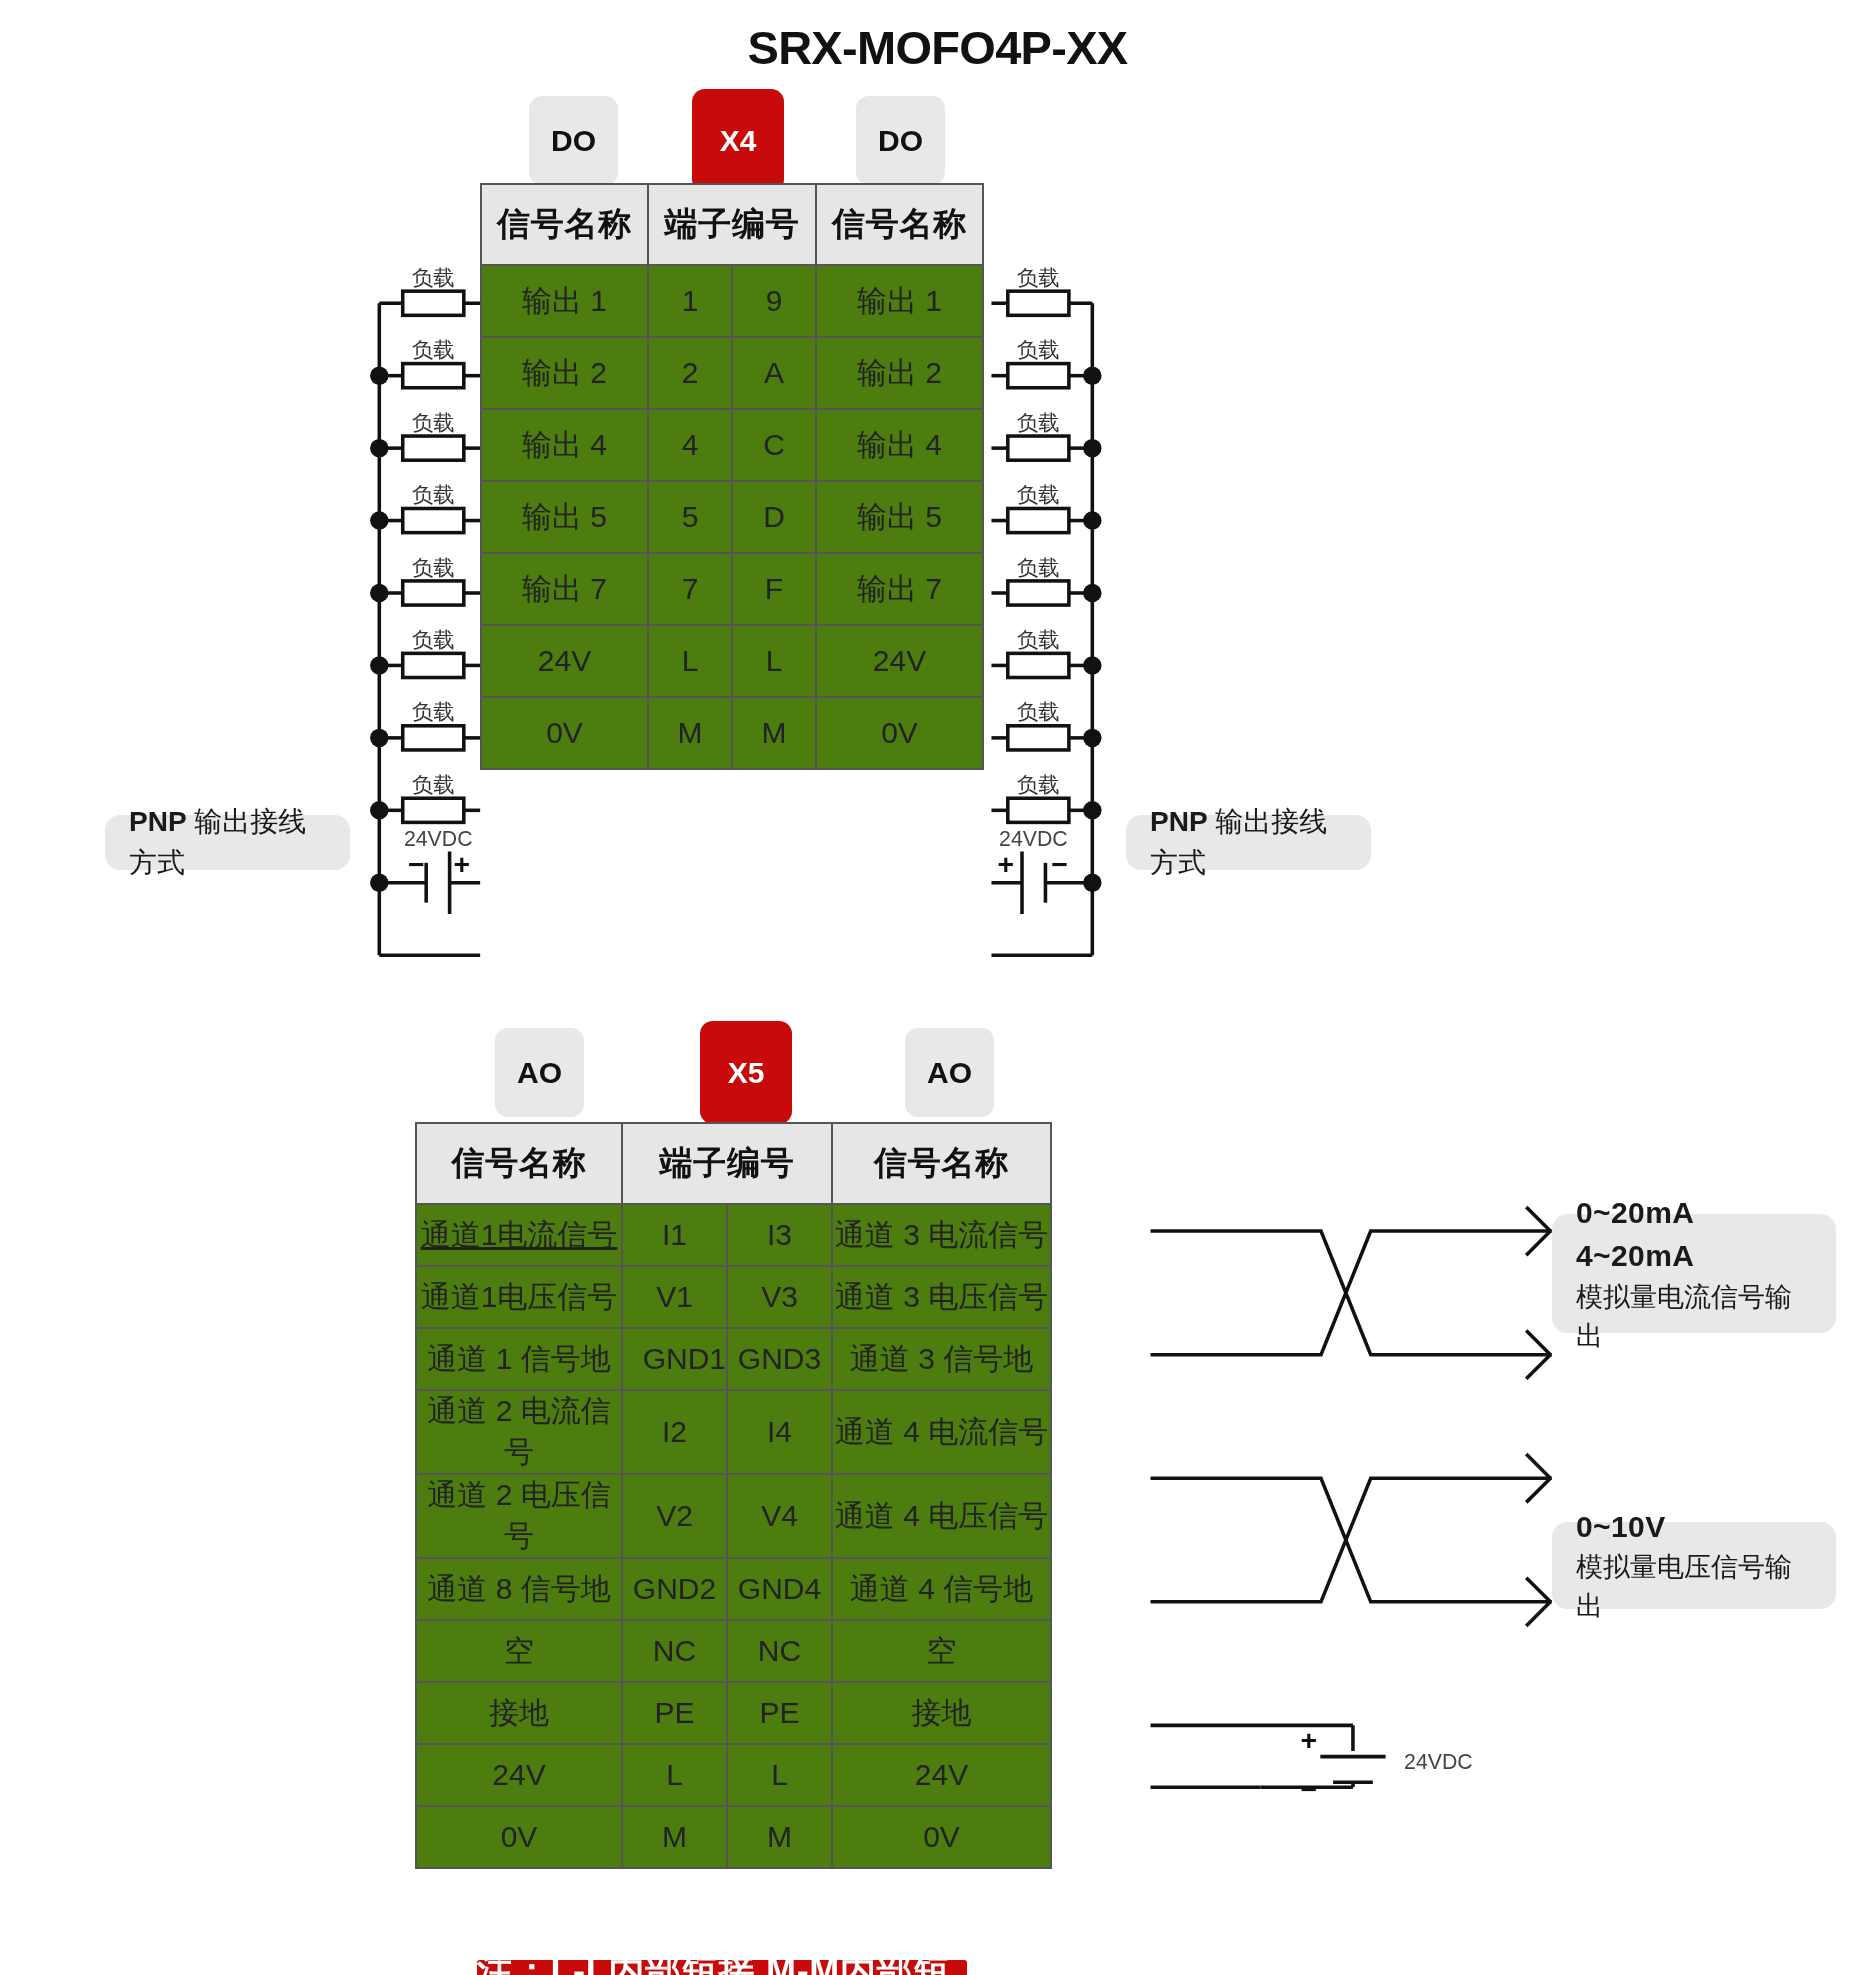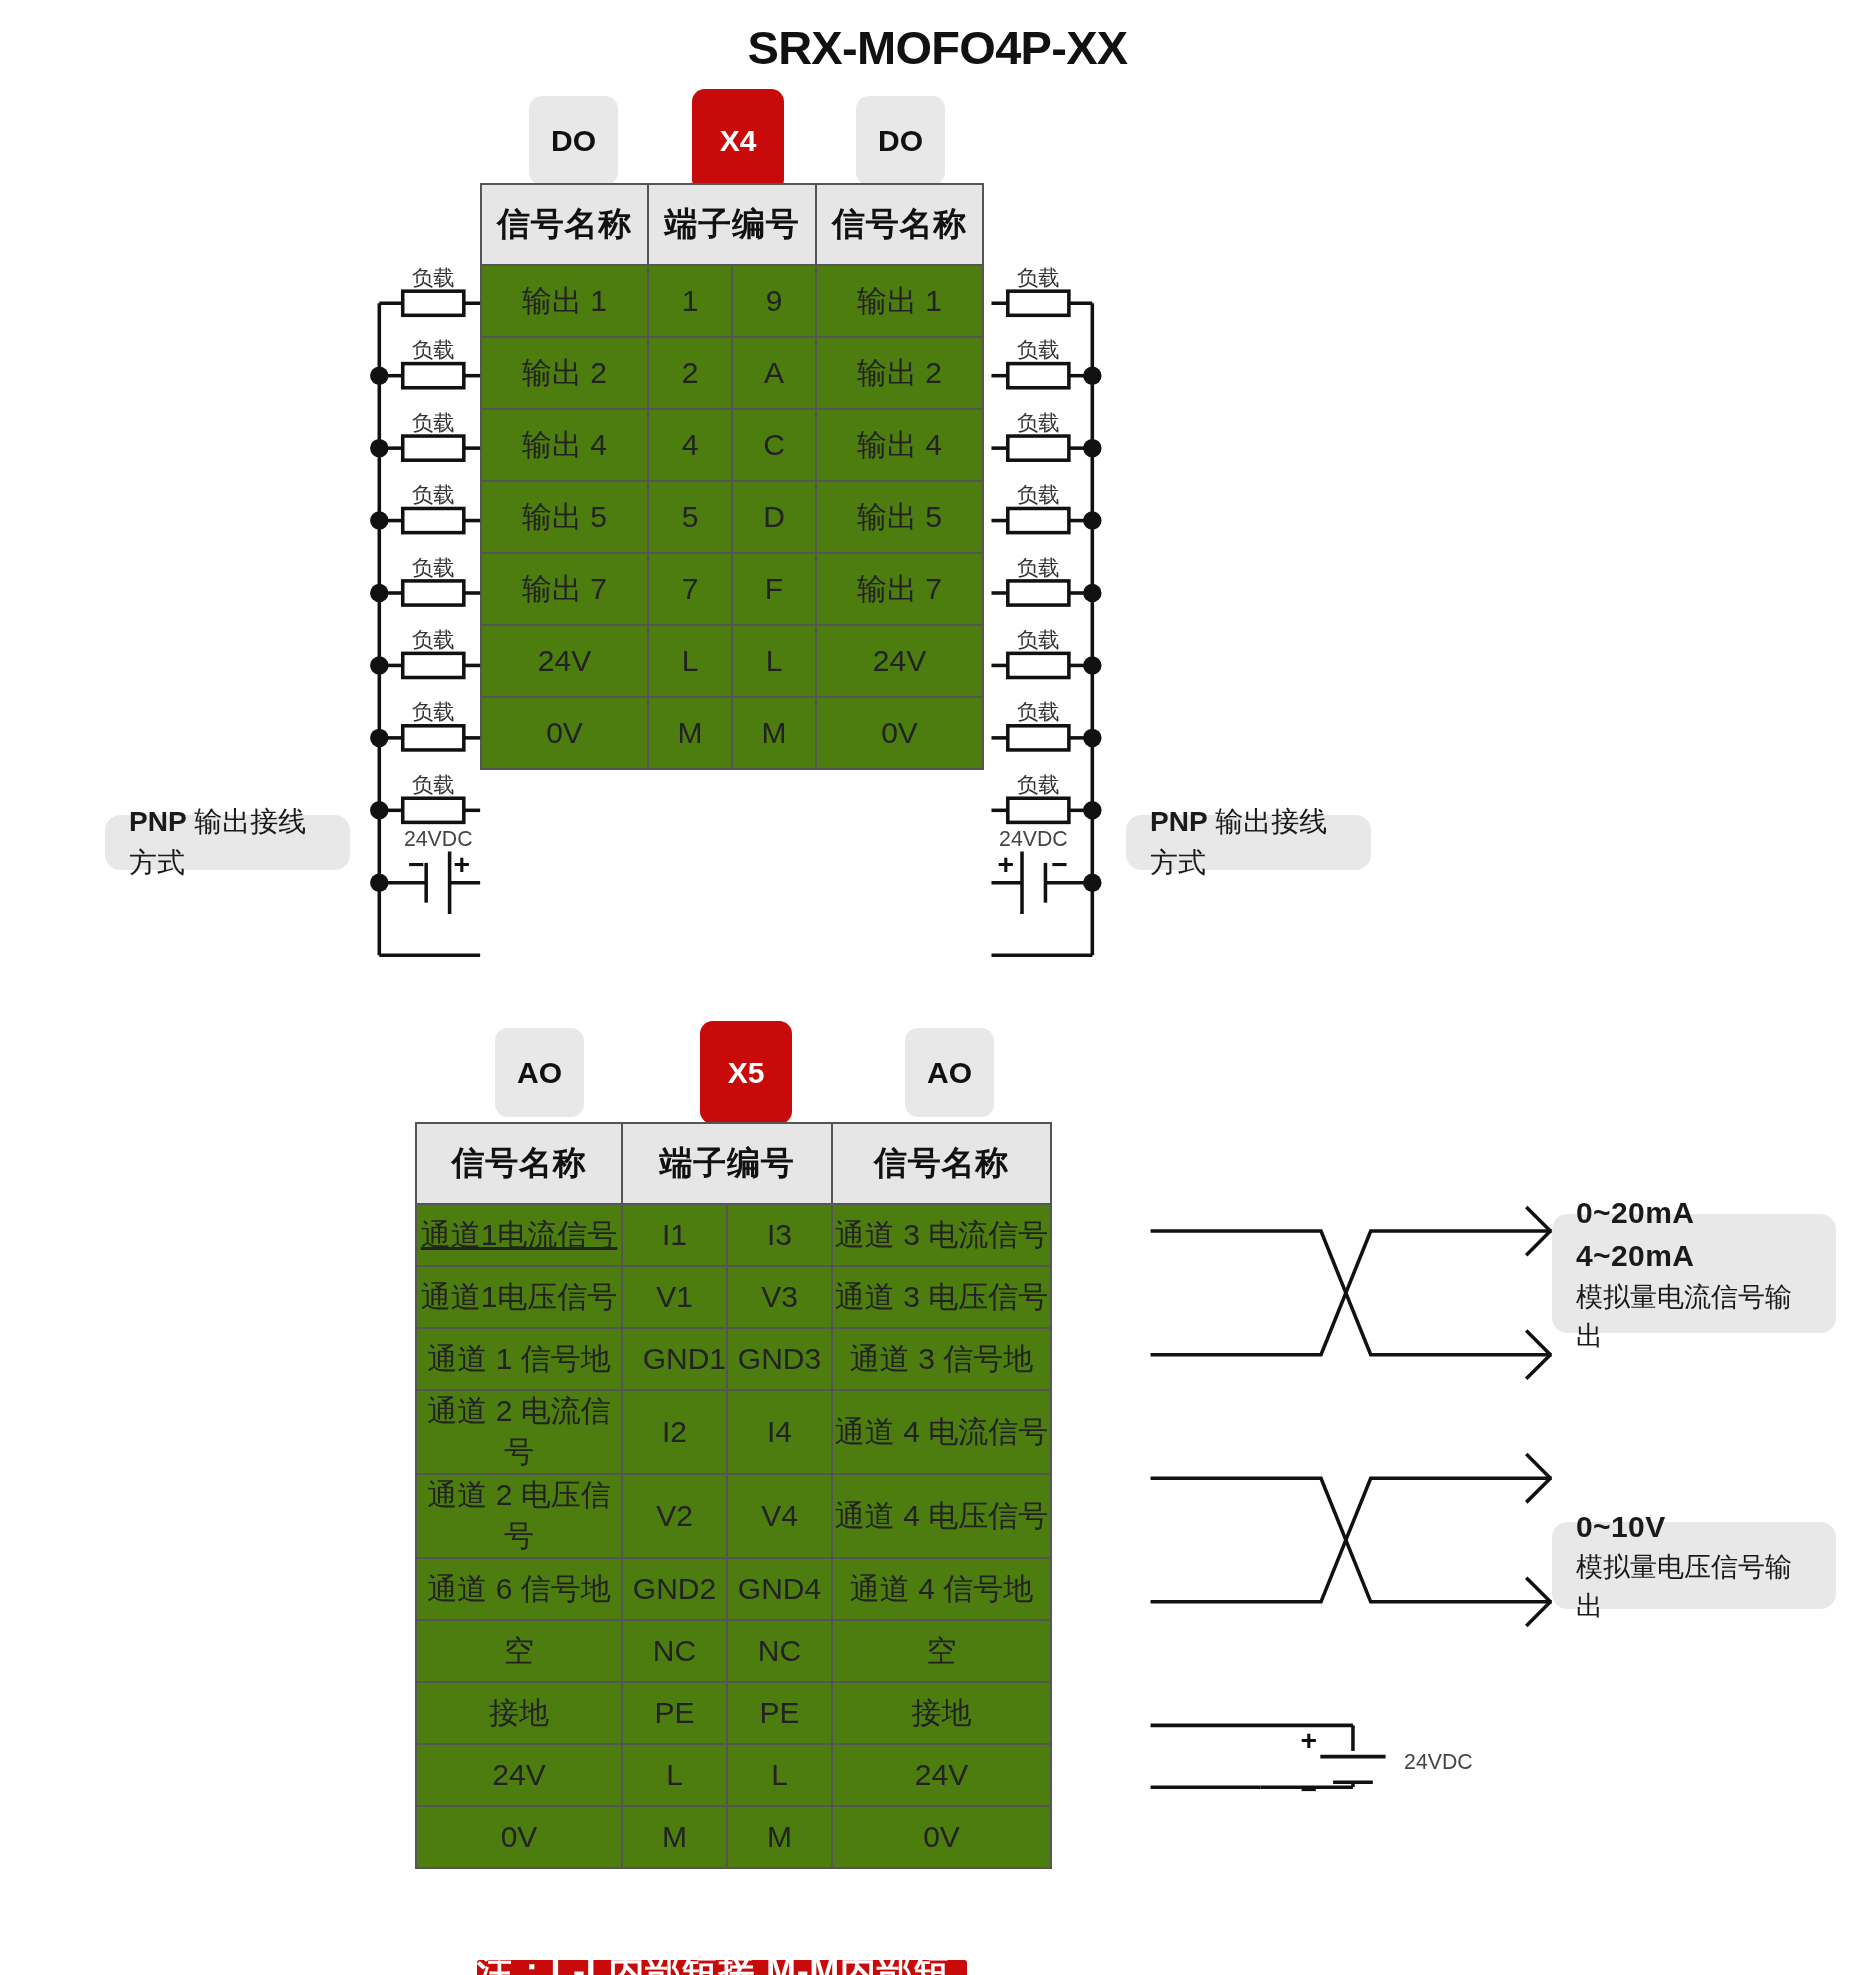--- a/index.html
+++ b/index.html
@@ -282,21 +282,21 @@
           <td class="num" style="width: 103px;">I4</td>
           <td class="sig" style="width: 217px;">通道 4 电流信号</td>
         </tr>
         <tr style="height: 62px;">
           <td class="sig" style="width: 204px;">通道 2 电压信号</td>
           <td class="num" style="width: 103px;">V2</td>
           <td class="num" style="width: 103px;">V4</td>
           <td class="sig" style="width: 217px;">通道 4 电压信号</td>
         </tr>
         <tr style="height: 62px;">
-          <td class="sig" style="width: 204px;">通道 6 信号地</td>
+          <td class="sig" style="width: 204px;">通道 8 信号地</td>
           <td class="num" style="width: 103px;">GND2</td>
           <td class="num" style="width: 103px; border-radius: 13px;">GND4</td>
           <td class="sig" style="width: 217px;">通道 4 信号地</td>
         </tr>
         <tr style="height: 62px;">
           <td class="sig" style="width: 204px;">空</td>
           <td class="num" style="width: 103px;">NC</td>
           <td class="num" style="width: 103px;">NC</td>
           <td class="sig" style="width: 217px;">空</td>
         </tr>

